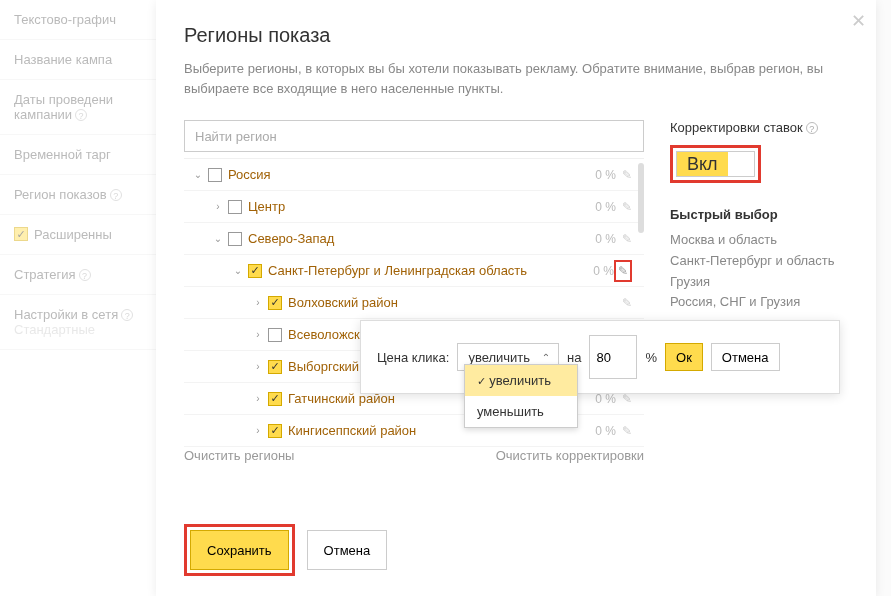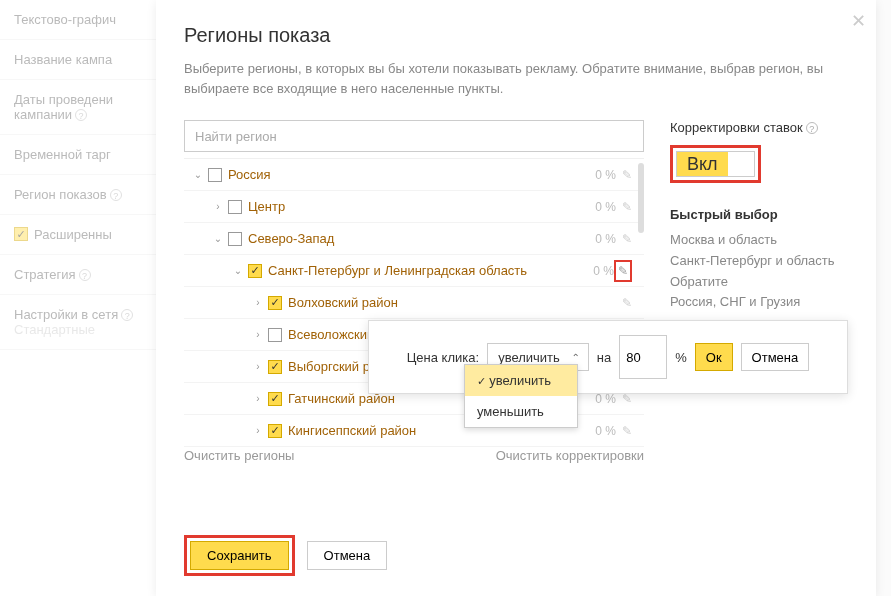--- a/index.html
+++ b/index.html
@@ -198,32 +198,31 @@
   margin: 24px 0 8px 0;
 }
 .quick-list div {
   color: #888;
   font-size: 13px;
   line-height: 1.6;
   cursor: pointer;
 }
 .popup {
   position: absolute;
-  left: 368px;
+  left: 360px;
   top: 320px;
   width: 480px;
   background: #fff;
   border: 1px solid #ddd;
   box-shadow: 0 2px 10px rgba(0,0,0,0.12);
   padding: 14px 16px;
   display: flex;
   align-items: center;
   gap: 8px;
   font-size: 13px;
-  justify-content: center;
 }
 .sel {
   position: relative;
   display: inline-flex;
   align-items: center;
   border: 1px solid #ccc;
   height: 28px;
   background: #fff;
 }
 .sel-label {
@@ -277,21 +276,21 @@
   font-size: 11px;
 }
 .footer {
   position: absolute;
   left: 28px;
   bottom: 20px;
   display: flex;
   gap: 12px;
   align-items: center;
 }
-.footer .btn { height: 29px; padding: 0 16px; }
+.footer .btn { height: 40px; padding: 0 16px; }
 .pencil-red {
   border: 2px solid #e13a2f;
   padding: 2px;
   color: #999;
   font-size: 12px;
 }
 </style>
 </head>
 <body>
 
@@ -399,21 +398,21 @@
         <span class="red-box">
           <span class="toggle">
             <span class="toggle-on">Вкл</span>
             <span class="toggle-off"></span>
           </span>
         </span>
         <div class="quick-title">Быстрый выбор</div>
         <div class="quick-list" id="quick">
             <div>Москва и область</div>
             <div>Санкт-Петербург и область</div>
-            <div>Обратите</div>
+            <div>Грузия</div>
             <div>Россия, СНГ и Грузия</div>
           </div>
       </div>
     </div>
 
     <div class="footer">
       <span class="red-box">
         <button class="btn yellow">Сохранить</button>
       </span>
       <button class="btn">Отмена</button>

